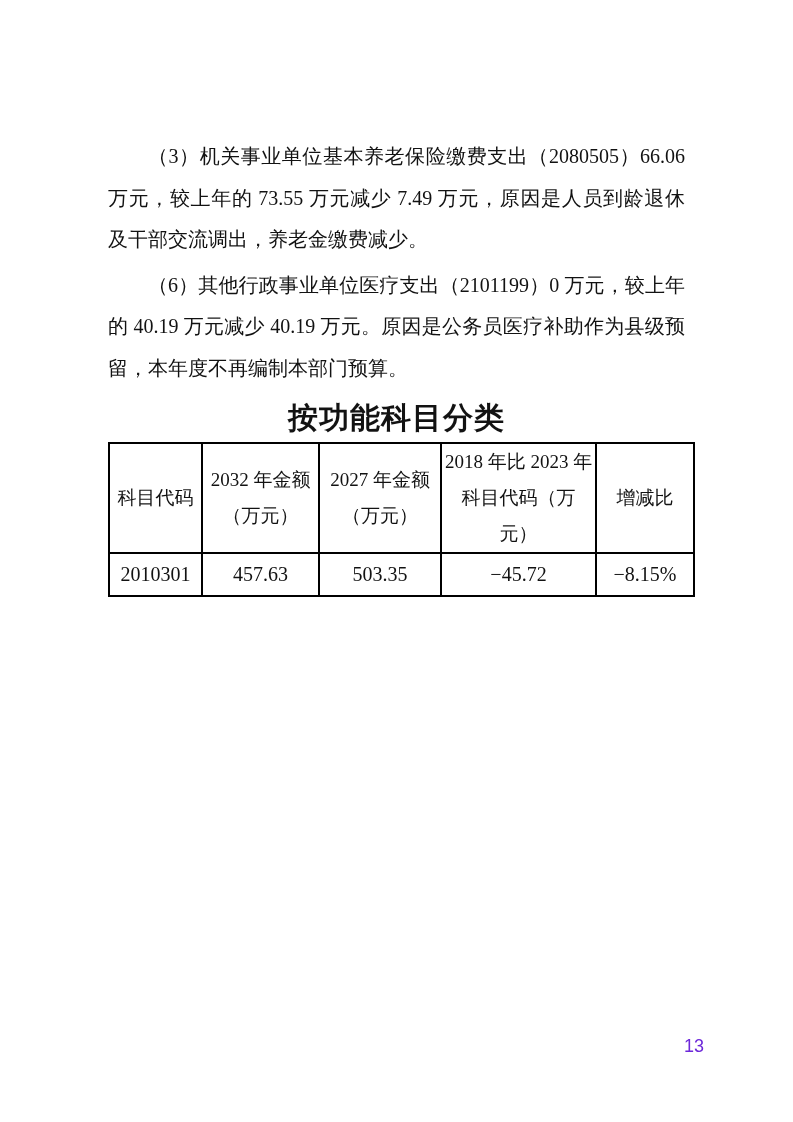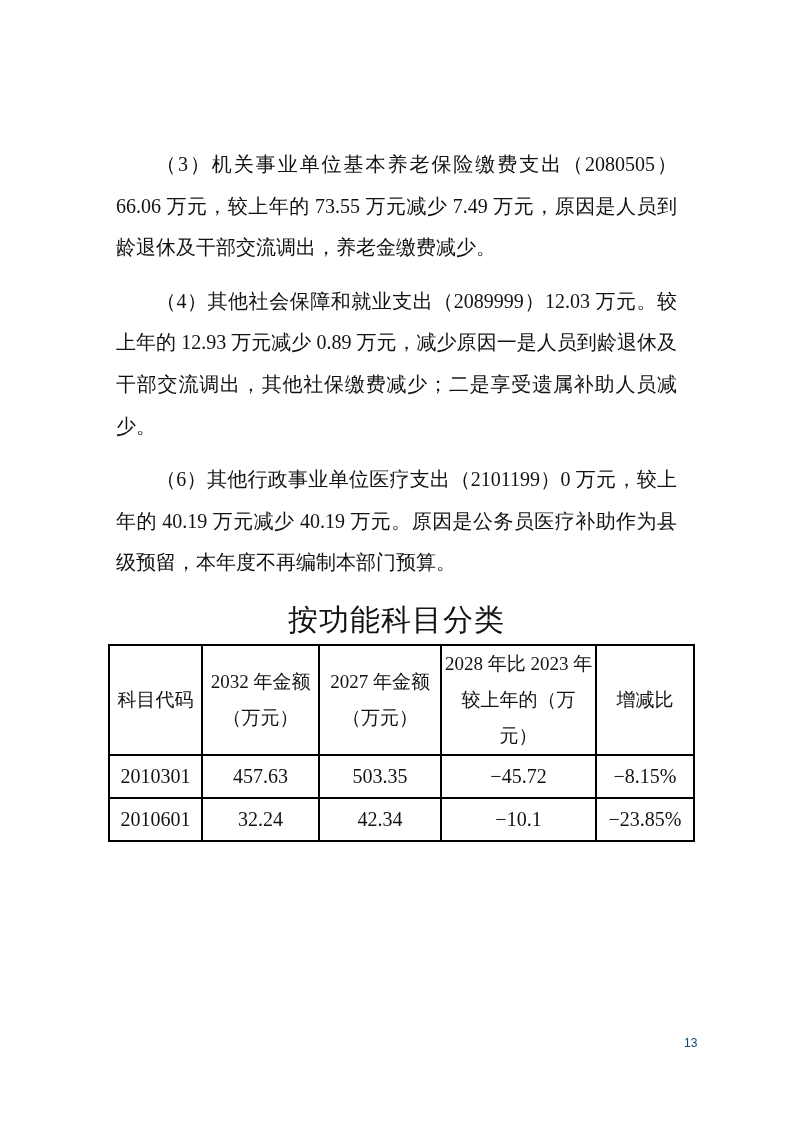--- a/index.html
+++ b/index.html
@@ -17,34 +17,34 @@
     font-family: "Liberation Serif", "DejaVu Serif", serif;
     overflow: hidden;
   }
   .content {
     position: absolute;
     left: 104px;
     top: 132px;
     width: 585px;
   }
   .par {
-    margin: 12px;
+    margin: 4px;
     font-size: 20px;
     line-height: 41.6px;
     text-align: justify;
     text-indent: 2em;
     word-break: break-word;
   }
   .section-title {
     margin: 0;
     padding-top: 3px;
     font-family: "Liberation Sans", "DejaVu Sans", sans-serif;
     font-size: 30px;
     line-height: 42px;
-    font-weight: normal;
+    font-weight: bold;
     text-align: center;
     letter-spacing: 1px;
   }
   table.budget-table {
     border-collapse: collapse;
     table-layout: fixed;
     width: 585px;
     margin: 3px 0 0 4px;
   }
   .budget-table th,
@@ -69,32 +69,31 @@
     line-height: 36px;
   }
   .hl:empty {
     display: none;
   }
   .page-number {
     position: absolute;
     left: 684px;
     top: 1036px;
     font-family: "Liberation Sans", "DejaVu Sans", sans-serif;
-    font-size: 12px;
-    color: #0c4a6e;
+    font-size: 18px;
+    color: #6d28d9;
     text-align: center;
   }
 </style>
 </head>
 <body>
 
 <div class="page">
   <div class="content">
     <p class="par">（3）机关事业单位基本养老保险缴费支出（2080505）66.06 万元，较上年的 73.55 万元减少 7.49 万元，原因是人员到龄退休及干部交流调出，养老金缴费减少。</p>
-    <p class="par">（4）其他社会保障和就业支出（2089999）12.03 万元。较上年的 12.93 万元减少 0.89 万元，减少原因一是人员到龄退休及干部交流调出，其他社保缴费减少；二是享受遗属补助人员减少。</p>
     <p class="par">（6）其他行政事业单位医疗支出（2101199）0 万元，较上年的 40.19 万元减少 40.19 万元。原因是公务员医疗补助作为县级预留，本年度不再编制本部门预算。</p>
 
     <h2 class="section-title">按功能科目分类</h2>
 
     <table class="budget-table">
       <colgroup>
         <col style="width:93px">
         <col style="width:117px">
         <col style="width:122px">
         <col style="width:155px">
@@ -108,42 +107,35 @@
           </th>
           <th>
             <span class="hl">2032 年金额</span>
             <span class="hl">（万元）</span>
           </th>
           <th>
             <span class="hl">2027 年金额</span>
             <span class="hl">（万元）</span>
           </th>
           <th>
-            <span class="hl">2028 年比 2023 年</span>
-            <span class="hl">较上年的（万元）</span>
+            <span class="hl">2018 年比 2023 年</span>
+            <span class="hl">科目代码（万元）</span>
           </th>
           <th>
             <span class="hl">增减比</span>
 
           </th>
         </tr>
       </thead>
       <tbody>
         <tr>
           <td>2010301</td>
           <td>457.63</td>
           <td>503.35</td>
           <td>−45.72</td>
           <td>−8.15%</td>
         </tr>
-        <tr>
-          <td>2010601</td>
-          <td>32.24</td>
-          <td>42.34</td>
-          <td>−10.1</td>
-          <td>−23.85%</td>
-        </tr>
       </tbody>
     </table>
   </div>
 
   <div class="page-number">13</div>
 </div>
 
 </body></html>

